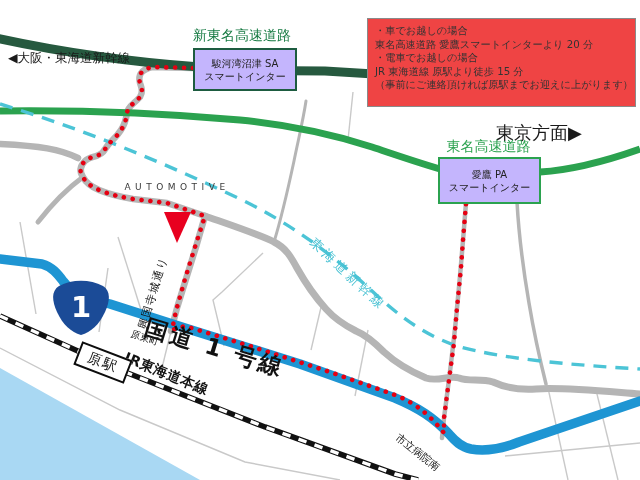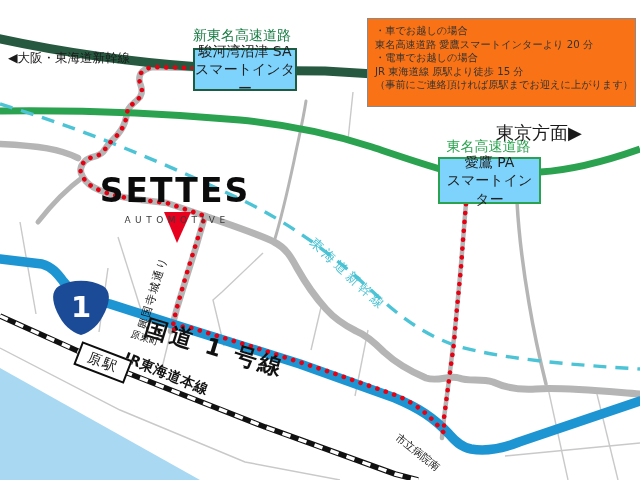--- a/index.html
+++ b/index.html
@@ -13,31 +13,31 @@
 
   
   #west-sign { left:8px;  top:50px;  font-size:12.5px; }
   #east-sign { left:496px; top:121px; font-size:18px; }
 
   
   .expwy-label { position:absolute; text-align:center; font-size:14px; white-space:nowrap; }
   #shin-tomei-label { left:189px; top:27px; width:106px; color:#167a42; }
   #tomei-label      { left:439px; top:138px; width:99px; color:#2ba24f; }
   .ic-box {
-    position:absolute; background:#7dd3fc; border:2px solid #1d5c40;
+    position:absolute; background:#c4b5fd; border:2px solid #1d5c40;
     display:flex; flex-direction:column; justify-content:center; align-items:center;
-    text-align:center; line-height:1.3; font-size:14px; color:#222;
+    text-align:center; line-height:1.3; font-size:10px; color:#222;
   }
   #sa-box { left:193px; top:48px;  width:100px; height:39px; border-color:#1d5c40; }
   #pa-box { left:438px; top:157px; width:99px;  height:43px; border-color:#2ba24f; }
 
   
   #info-box {
     position:absolute; left:367px; top:18px; width:269px; height:89px;
-    box-sizing:border-box; background:#f97316; border:1px solid #8a8a8a;
+    box-sizing:border-box; background:#ef4444; border:1px solid #8a8a8a;
     padding:5px 7px; font-size:10.2px; line-height:1.33; color:#333;
   }
   #info-box div { white-space:nowrap; }
 
   
   #logo { left:95px; top:174px; width:160px; text-align:center; }
   #logo-name { font-size:33px; font-weight:800; letter-spacing:2px; line-height:1.0; color:#0b0b0b; }
   #logo-sub  { font-size:9px; font-weight:500; letter-spacing:4.5px; color:#3a3a3a; margin-top:8px; padding-left:4px; }
 
   
@@ -131,21 +131,20 @@
 
   <div id="info-box">
     <div>・車でお越しの場合</div>
     <div>東名高速道路 愛鷹スマートインターより 20 分</div>
     <div>・電車でお越しの場合</div>
     <div>JR 東海道線 原駅より徒歩 15 分</div>
     <div>（事前にご連絡頂ければ原駅までお迎えに上がります）</div>
   </div>
 
   <div class="label" id="logo">
-    <div id="logo-name">SETTES</div>
     <div id="logo-sub">AUTOMOTIVE</div>
   </div>
 
   <div class="label" id="route1-label">国道 1 号線</div>
   <div class="label" id="jr-label">JR東海道本線</div>
   <div class="label" id="kokokuji-label">興国寺城通り</div>
   <div class="label" id="haratocho-label">原東町</div>
   <div class="label" id="shiritsu-label">市立病院南</div>
   <div class="label" id="shinkansen-label">東海道新幹線</div>
 

